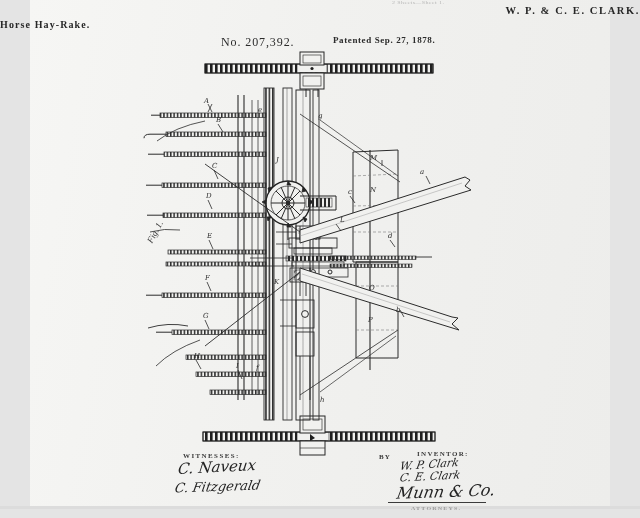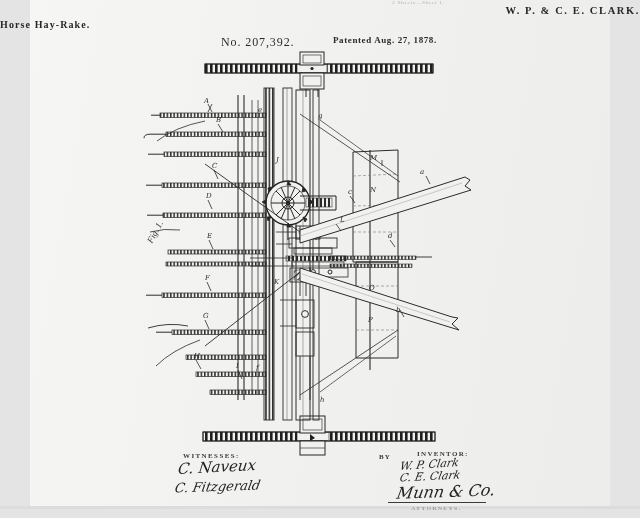--- a/index.html
+++ b/index.html
@@ -102,21 +102,21 @@
 <div class="viewport">
 
   <div class="page"></div>
   <div class="page-shade"></div>
   <div class="page-bottom-edge"></div>
 
   <div class="sheet-note">2 Sheets—Sheet 1.</div>
   <div class="title1">W. P. &amp; C. E. CLARK.</div>
   <div class="title2">Horse Hay-Rake.</div>
   <div class="patno">No. 207,392.</div>
-  <div class="patdate">Patented Aug. 27, 1878.</div>
+  <div class="patdate">Patented Sep. 27, 1878.</div>
 
   <div class="drawing">
   <svg width="640" height="518" viewBox="0 0 640 518" xmlns="http://www.w3.org/2000/svg">
     <defs>
       <pattern id="teeth" width="5" height="12" patternUnits="userSpaceOnUse">
         <rect x="0" y="0" width="2.6" height="12" fill="#1f1f1f"></rect>
       </pattern>
       <pattern id="teethfine" width="4" height="12" patternUnits="userSpaceOnUse">
         <rect x="0" y="0" width="2" height="12" fill="#2a2a2a"></rect>
       </pattern>

